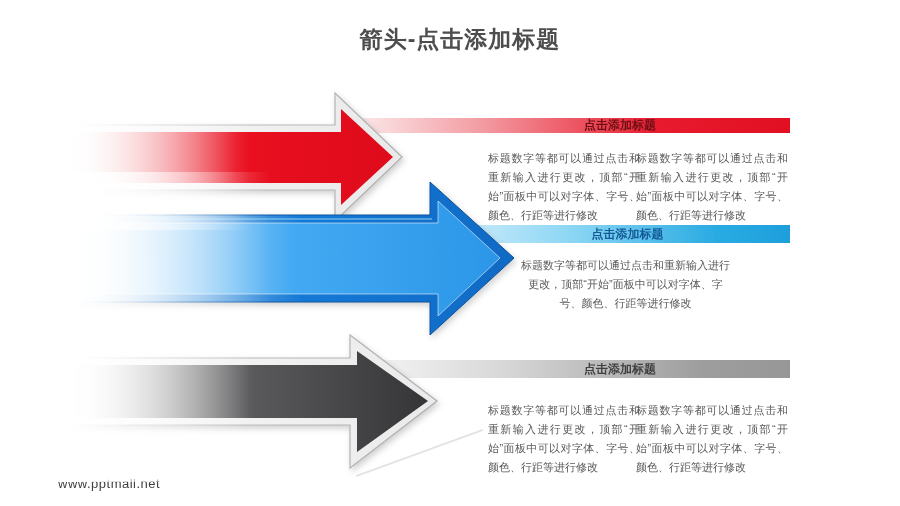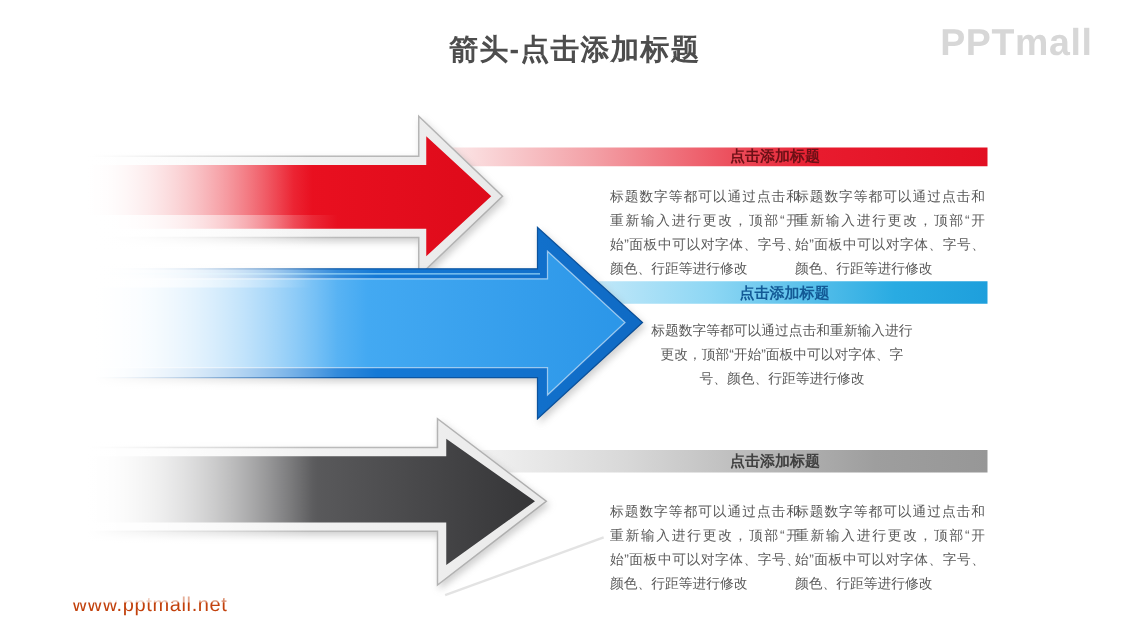--- a/index.html
+++ b/index.html
@@ -9,21 +9,21 @@
   }
   .slide-title{
     position:absolute;top:24px;left:0;width:920px;text-align:center;
     font-size:23px;font-weight:bold;color:#4d4d4d;letter-spacing:1px;
   }
   .logo{
     position:absolute;top:18px;right:22px;font-size:30px;font-weight:bold;
     color:#d7d7d7;letter-spacing:0.5px;
   }
   .watermark{
-    position:absolute;left:58px;top:476px;font-size:16px;color:#c2410c;letter-spacing:0.5px;
+    position:absolute;left:58px;top:476px;font-size:13px;color:#404040;letter-spacing:0.5px;
   }
   .bar{
     position:absolute;display:flex;align-items:center;justify-content:center;
     font-weight:bold;font-size:12px;z-index:1;box-sizing:border-box;white-space:nowrap;font-family:Liberation Serif, serif;
   }
   .bar-red{
     left:340px;top:118px;width:450px;height:15px;padding-left:110px;
     background:linear-gradient(to right,#fdf4f4 0%,#f3a0a6 30%,#e81b2e 70%,#e20f22 100%);
     color:#6d1016;
   }
@@ -61,21 +61,20 @@
     position:absolute;left:352px;top:452px;width:135px;height:2px;background:#dcdcdc;
     transform:rotate(-20deg);opacity:0.8;z-index:0;
   }
 </style>
 </head>
 <body>
 
 <div class="canvas">
 
   <div class="slide-title">箭头-点击添加标题</div>
-  <div class="logo">PPTmall</div>
 
   <div class="bar bar-red">
     <span>点击添加标题</span>
   </div>
   <div class="bar bar-blue">
     <span>点击添加标题</span>
   </div>
   <div class="bar bar-gray">
     <span>点击添加标题</span>
   </div>

